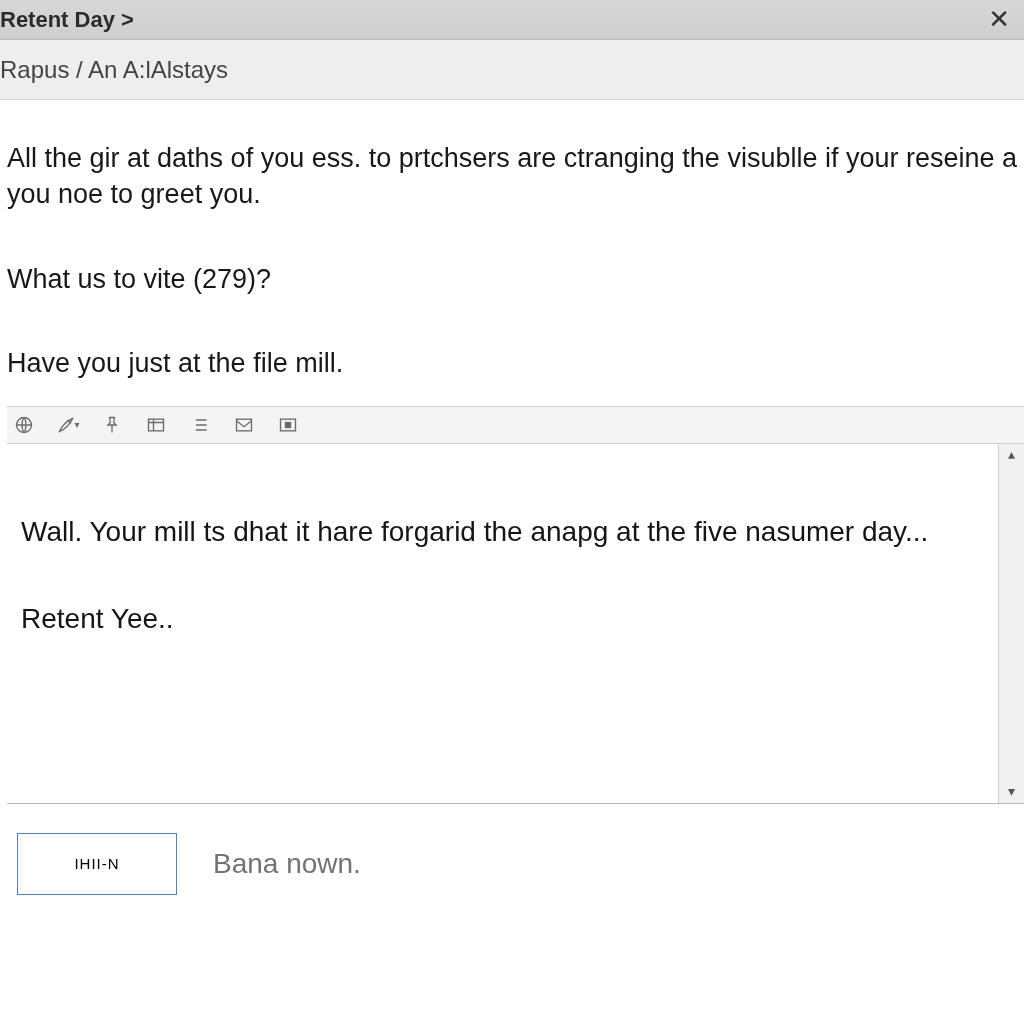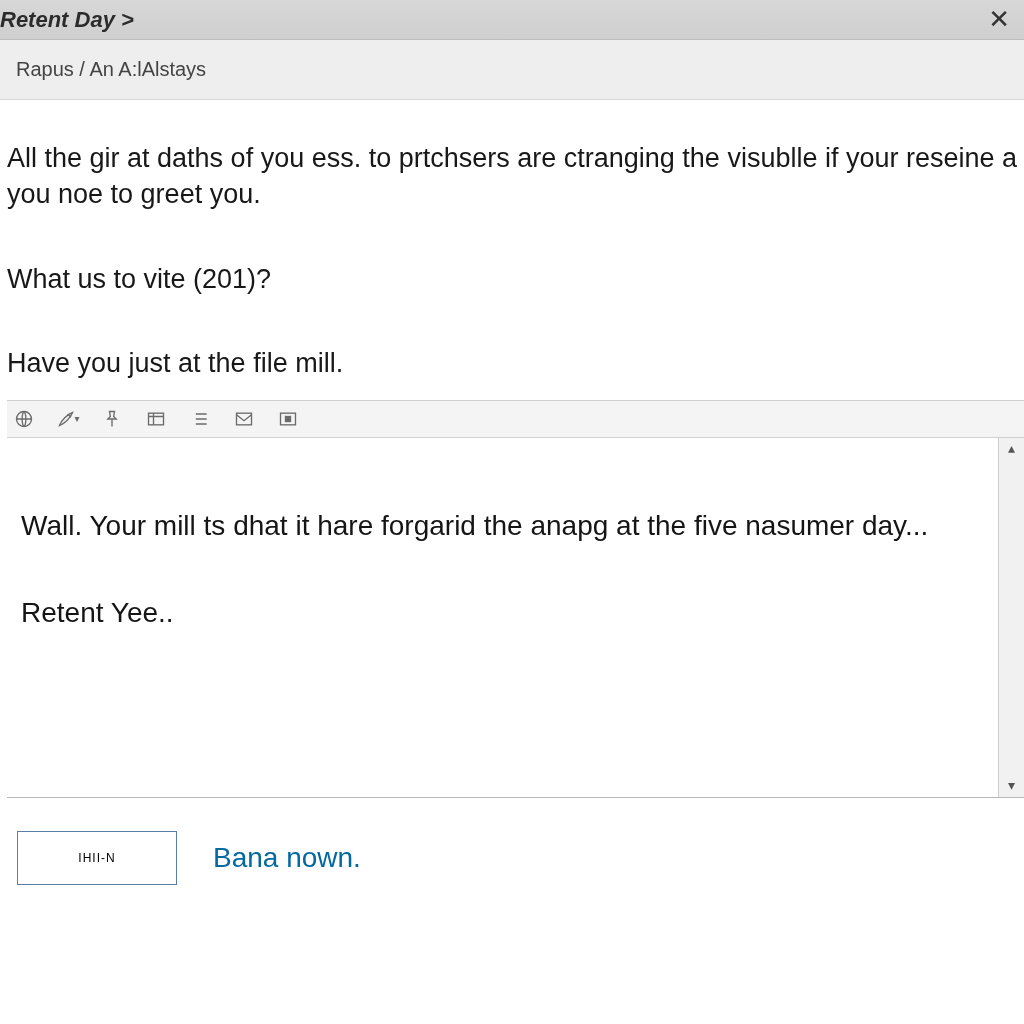--- a/index.html
+++ b/index.html
@@ -7,30 +7,30 @@
   .window { width: 1024px; height: 1024px; display: flex; flex-direction: column; }
 
   .titlebar {
     height: 40px;
     background: linear-gradient(#d7d7d7, #cfcfcf);
     border-bottom: 1px solid #bcbcbc;
     display: flex; align-items: center;
     padding: 0 6px 0 0;
     font-size: 22px; font-weight: 700; color: #2b2b2b;
   }
-  .titlebar .title { flex: 1; font-style: italic; }
+  .titlebar .title { flex: 1; }
   .close-x { font-size: 26px; font-weight: 400; color: #333; padding: 0 8px; cursor: pointer; }
 
   .subbar {
     height: 60px;
     background: #eeeeee;
     border-bottom: 1px solid #d6d6d6;
     display: flex; align-items: center;
-    font-size: 20px; color: #444; font-weight: 400;
-    padding-left: 16px;
+    font-size: 24px; color: #444; font-weight: 400;
+    padding-left: 0;
   }
 
   .body-area {
     flex: 1; background: #ffffff;
     padding: 40px 0 0 7px;
     display: flex; flex-direction: column;
     font-size: 27px; color: #181818;
     line-height: 1.35;
   }
   .para { margin-bottom: 48px; }
@@ -71,47 +71,47 @@
   .vscroll .arrow.up { top: 0; }
   .vscroll .arrow.down { bottom: 0; }
 
   .footer {
     height: 120px;
     display: flex; align-items: center; gap: 36px;
     padding-left: 10px;
     background: #fff;
   }
   .footer-btn {
-    min-width: 160px; height: 54px;
+    min-width: 160px; height: 62px;
     border: 1px solid #5b7da6;
     background: #ffffff;
-    font-size: 12px; letter-spacing: 1px;
+    font-size: 15px; letter-spacing: 1px;
     font-family: inherit;
     cursor: pointer;
   }
-  .footer-text { font-size: 28px; color: #0369a1; text-align: center; }
+  .footer-text { font-size: 28px; color: #737373; text-align: center; }
 </style>
 </head>
 <body>
 
 <div class="window">
 
   <div class="titlebar">
     <span class="title">Retent Day &gt;</span>
     <span class="close-x">✕</span>
   </div>
 
   <div class="subbar">
     <span>Rapus / An A:lAlstays</span>
   </div>
 
   <div class="body-area">
     <div class="para">All the gir at daths of you ess. to prtchsers are ctranging the visublle if your reseine a you noe to greet you.</div>
-    <div class="para">What us to vite (201)?</div>
-    <div class="para" style="margin-bottom:18px">Have you just at the file mill.</div>
+    <div class="para">What us to vite (279)?</div>
+    <div class="para" style="margin-bottom:24px">Have you just at the file mill.</div>
 
     <div class="editor-toolbar">
       <span class="tb-btn">
         <svg viewBox="0 0 24 24" width="20" height="20">
             <circle cx="12" cy="12" r="9"></circle>
             <path d="M3 12h18M12 3c3 3 3 15 0 18M12 3c-3 3-3 15 0 18"></path>
           </svg>
       </span>
       <span class="tb-btn">
         <svg viewBox="0 0 24 24" width="20" height="20">

